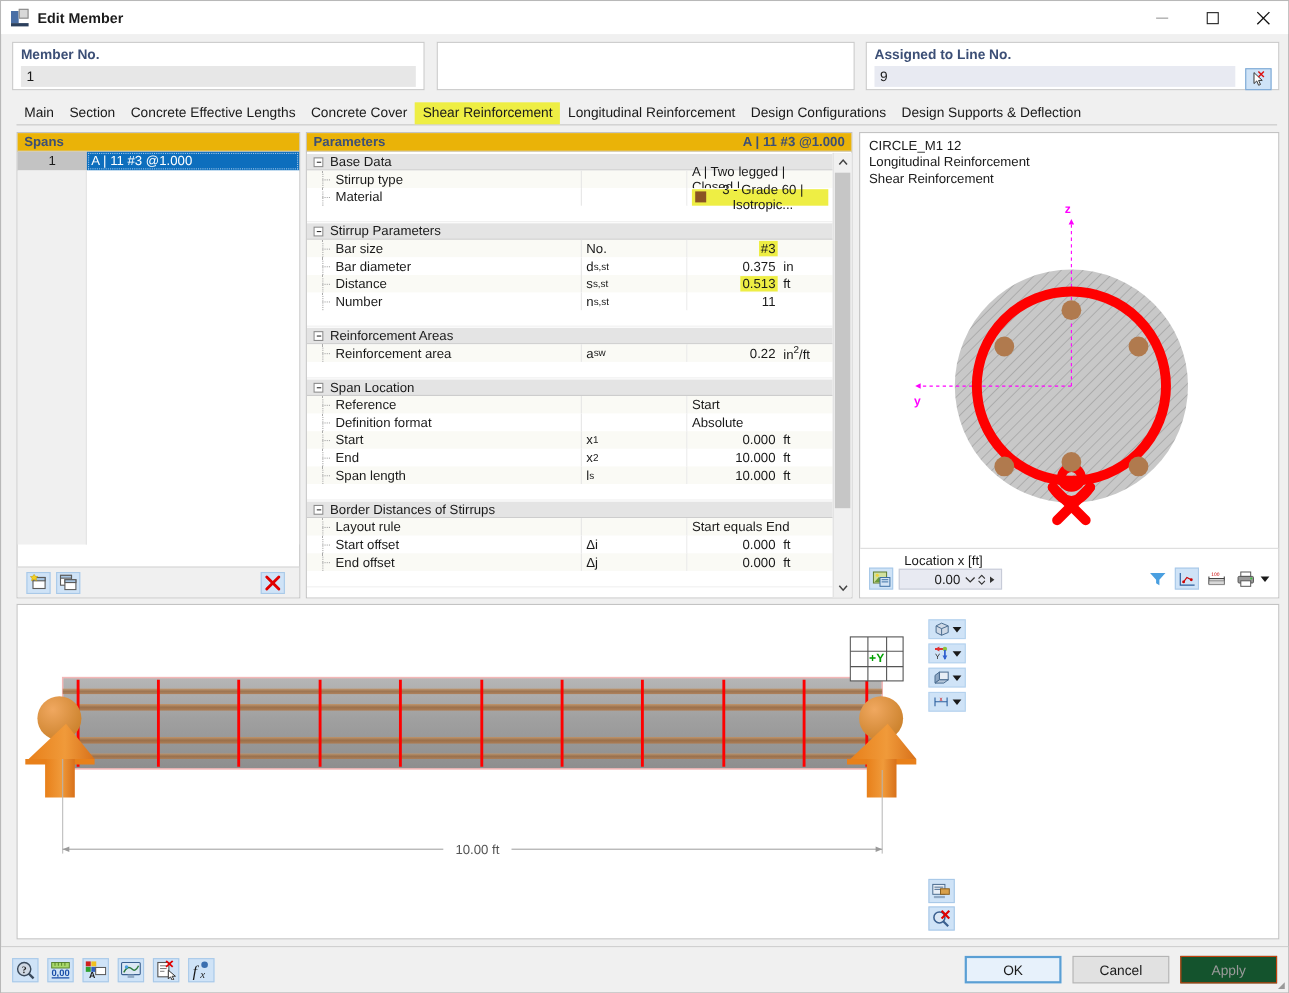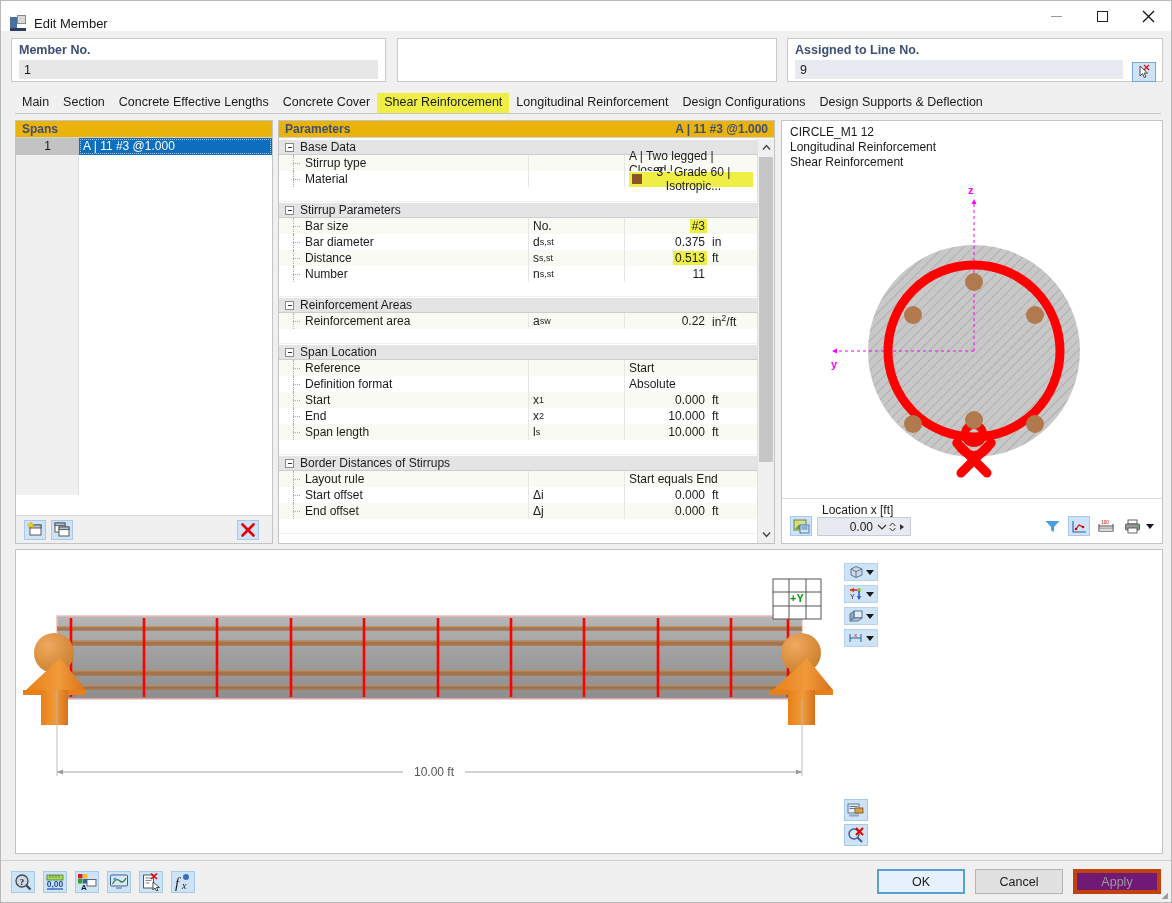--- a/index.html
+++ b/index.html
@@ -16,21 +16,21 @@
     position: relative;
     width: 1172px; height: 903px;
     background: #f0f0f0;
     border: 1px solid #b8b8b8;
   }
 
   
   .titlebar {
     position: absolute; top: 0; left: 0; right: 0; height: 30px;
     background: #ffffff;
-    display: flex; align-items: flex-end;
+    display: flex; align-items: center; font-weight: bold;
   }
   .titlebar .ticon {
     width: 16px; height: 16px; margin-left: 9px; margin-right: 8px;
     position: relative; flex: none;
   }
   .titlebar .ticon .b1 { position:absolute; left:0; top:2px; width:7px; height:11px; background:#4a6fa5; }
   .titlebar .ticon .b2 { position:absolute; left:7px; top:0px; width:9px; height:9px; background:#d8d8d8; border:1px solid #8a8a8a;}
   .titlebar .ticon .b3 { position:absolute; left:0; bottom:0; width:16px; height:3px; background:#2b3f5c; }
   .title-text { font-size: 13px; color: #1a1a1a; }
   .wbtns { margin-left: auto; display: flex; height: 30px; }
@@ -242,21 +242,21 @@
     display:flex; align-items:center; padding: 0 10px;
   }
   .botbar .tbtn { width: 24px; height: 22px; margin-right: 8px; }
   .dlgbtns { margin-left:auto; display:flex; align-items:flex-end; }
   .dbtn {
     width: 88px; height: 25px; margin-left: 10px; font-size: 12.5px;
     display:flex; align-items:center; justify-content:center;
     background:#e1e1e1; border:1px solid #b4b4b4; color:#1a1a1a;
   }
   .dbtn.primary { background:#e7f1fb; border:2px solid #5a9fd4; }
-  .dbtn.disabled { color:#9a9a9a; background:#701a75; border:4px solid #c2410c; }
+  .dbtn.disabled { color:#9a9a9a; background:#14532d; border:1px solid #c2410c; }
   .resize-grip { position:absolute; right:3px; bottom:2px; font-size:8px; color:#999; }
 </style>
 </head>
 <body>
 
 <div id="app">
 
   <div class="titlebar">
     <div class="ticon">
       <div class="b1"></div>

